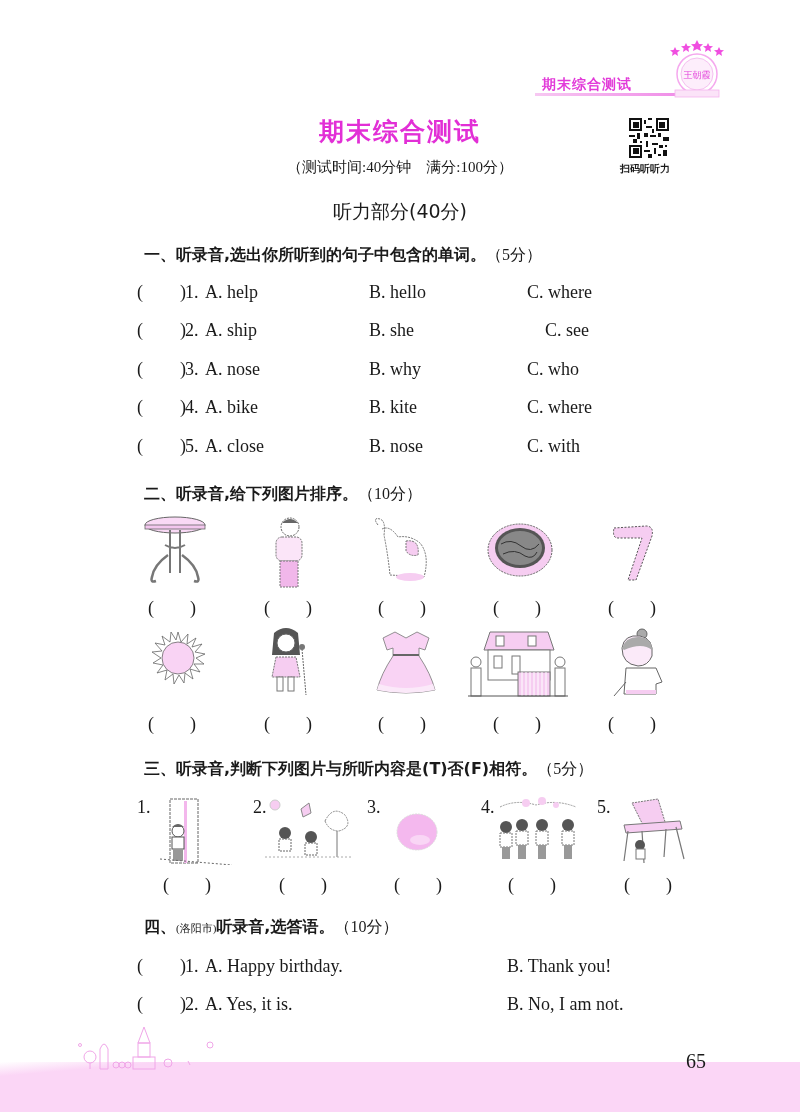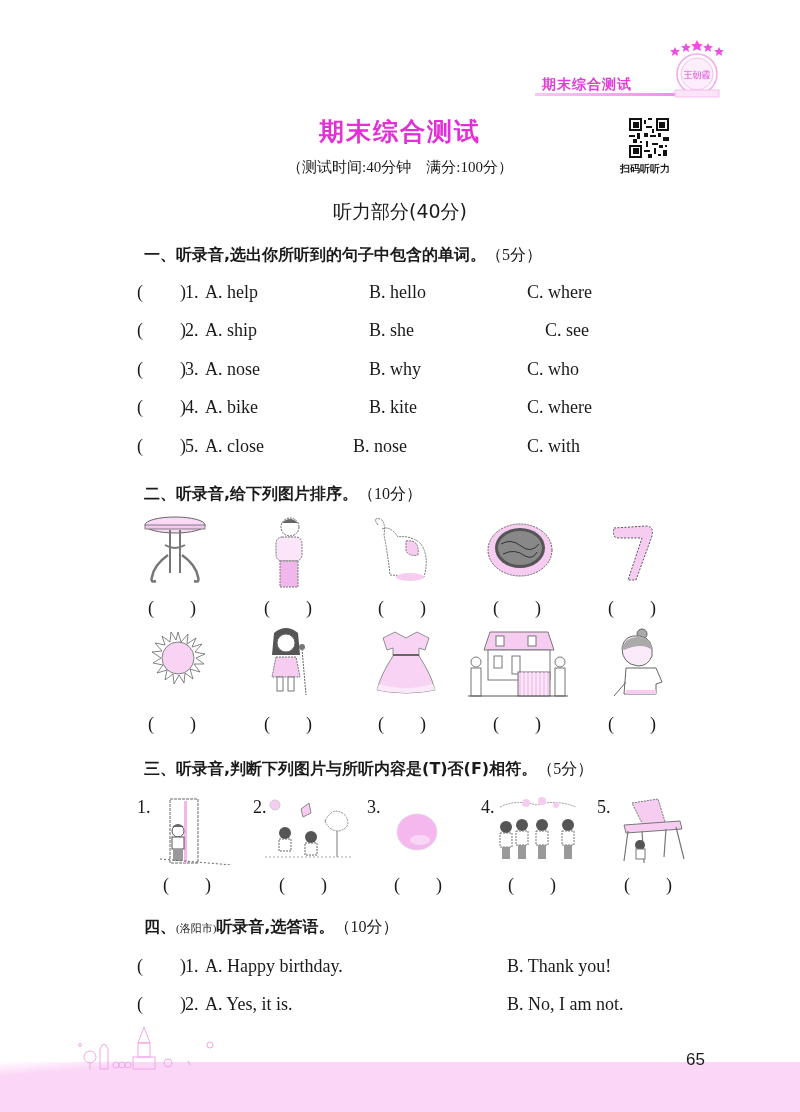--- a/index.html
+++ b/index.html
@@ -25,21 +25,21 @@
 
   .q-row { left:137px; height:24px; font-family:"Liberation Serif", serif; font-size:18px; }
   .q-row span { position:absolute; white-space:nowrap; top:0; }
 
   .pic { position:absolute; }
   .paren { position:absolute; font-family:"Liberation Serif", serif; font-size:18px; white-space:nowrap; }
   .num { position:absolute; font-family:"Liberation Serif", serif; font-size:18px; }
 
   .footer-band { left:0; top:1062px; width:800px; height:50px;
      background:linear-gradient(175deg, rgba(255,255,255,0) 0%, #fbd6f6 12%, #fbd6f6 100%); }
-  .page-num { left:686px; top:1050px; font-size:17px; font-family:Liberation Sans, sans-serif; }
+  .page-num { left:686px; top:1050px; font-size:20px; font-family:Liberation Serif, serif; }
   .footer-deco { left:78px; top:1025px; width:170px; height:45px; }
 </style>
 </head>
 <body>
 
 <div class="abs hdr-title">期末综合测试</div>
 <div class="abs hdr-line"></div>
 <svg class="abs badge" viewBox="0 0 65 60">
   <g fill="#f04ee0">
     <polygon points="10,9 11.5,12 15,12.3 12.3,14.5 13,18 10,16 7,18 7.7,14.5 5,12.3 8.5,12"></polygon>
@@ -130,21 +130,21 @@
   <span style="left:48px">4.</span>
   <span style="left:68px">A. bike</span>
   <span style="left:232px">B. kite</span>
   <span style="left:390px">C. where</span>
 </div>
 <div class="abs q-row" style="top:436px;">
   <span style="left:0">(</span>
   <span style="left:43px">)</span>
   <span style="left:48px">5.</span>
   <span style="left:68px">A. close</span>
-  <span style="left:216px">B. nose</span>
+  <span style="left:232px">B. nose</span>
   <span style="left:390px">C. with</span>
 </div>
 
 <div class="abs sec-title" style="top:484px;">
   <span>二、听录音,给下列图片排序。</span><span class="score">（10分）</span>
 </div>
 
 <svg class="pic" style="left:140px;top:515px;" width="70" height="72" viewBox="0 0 70 72">
   <ellipse cx="35" cy="10" rx="30" ry="8" fill="#f9d9f5" stroke="#666" stroke-width="1"></ellipse>
   <rect x="5" y="10" width="60" height="4" fill="#f3c6ee" stroke="#666" stroke-width="0.8"></rect>

